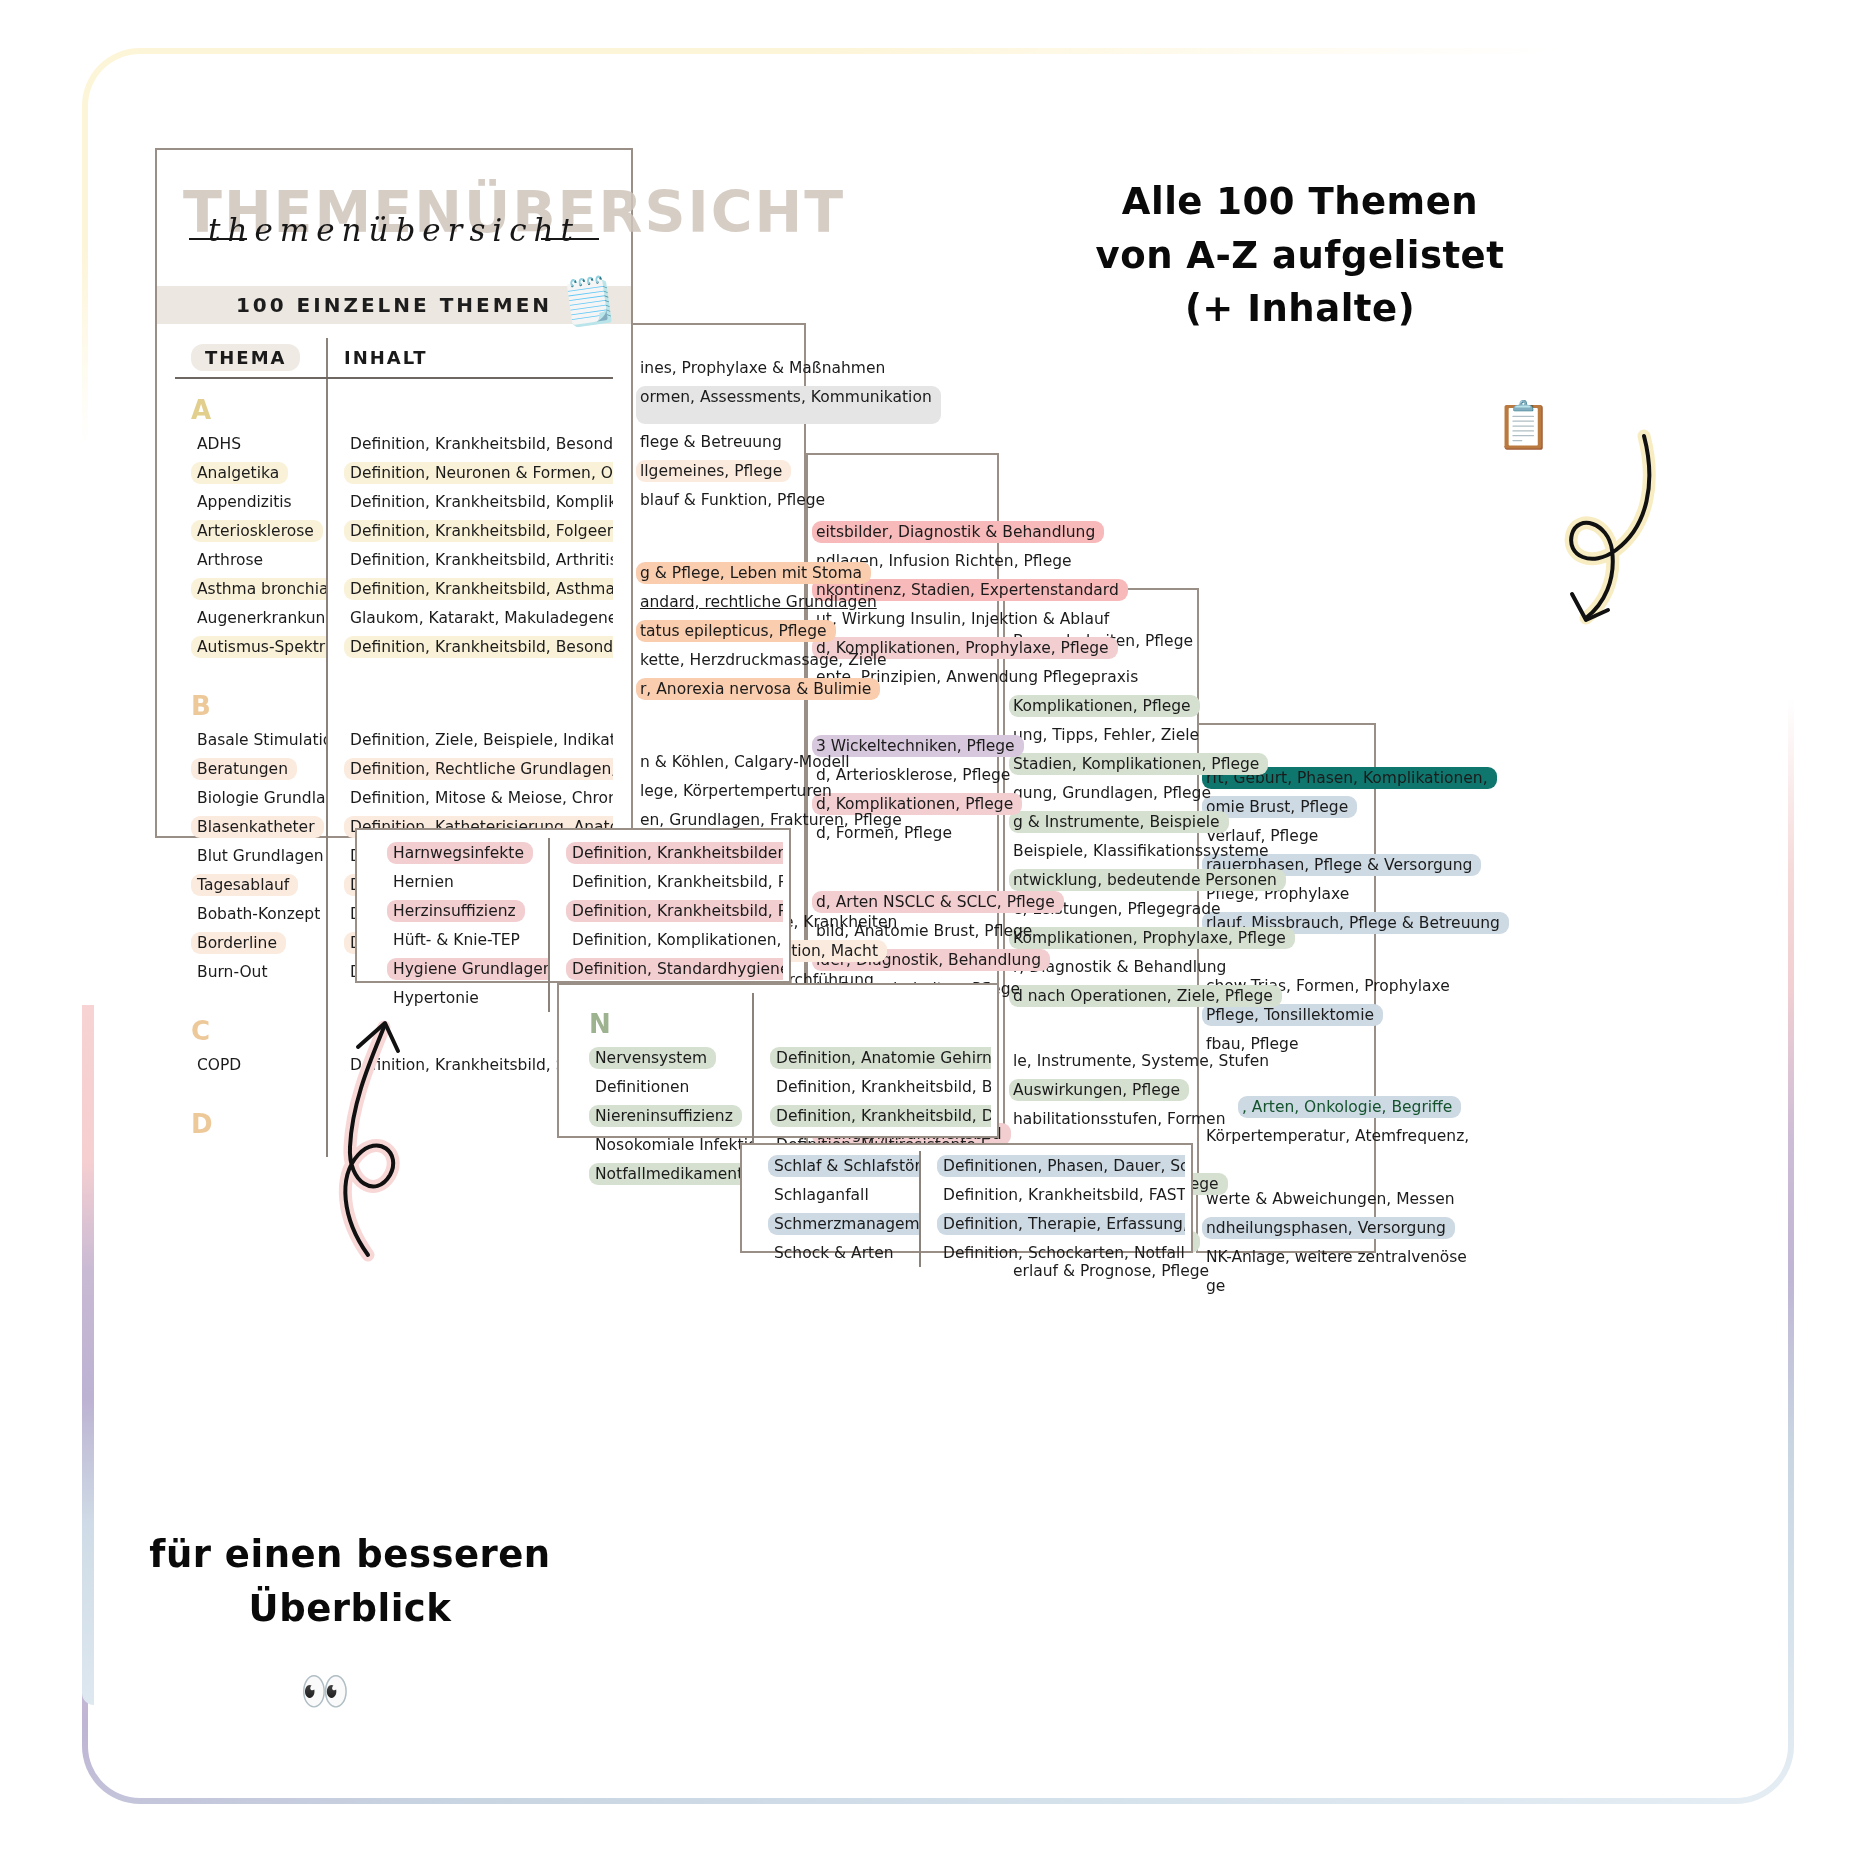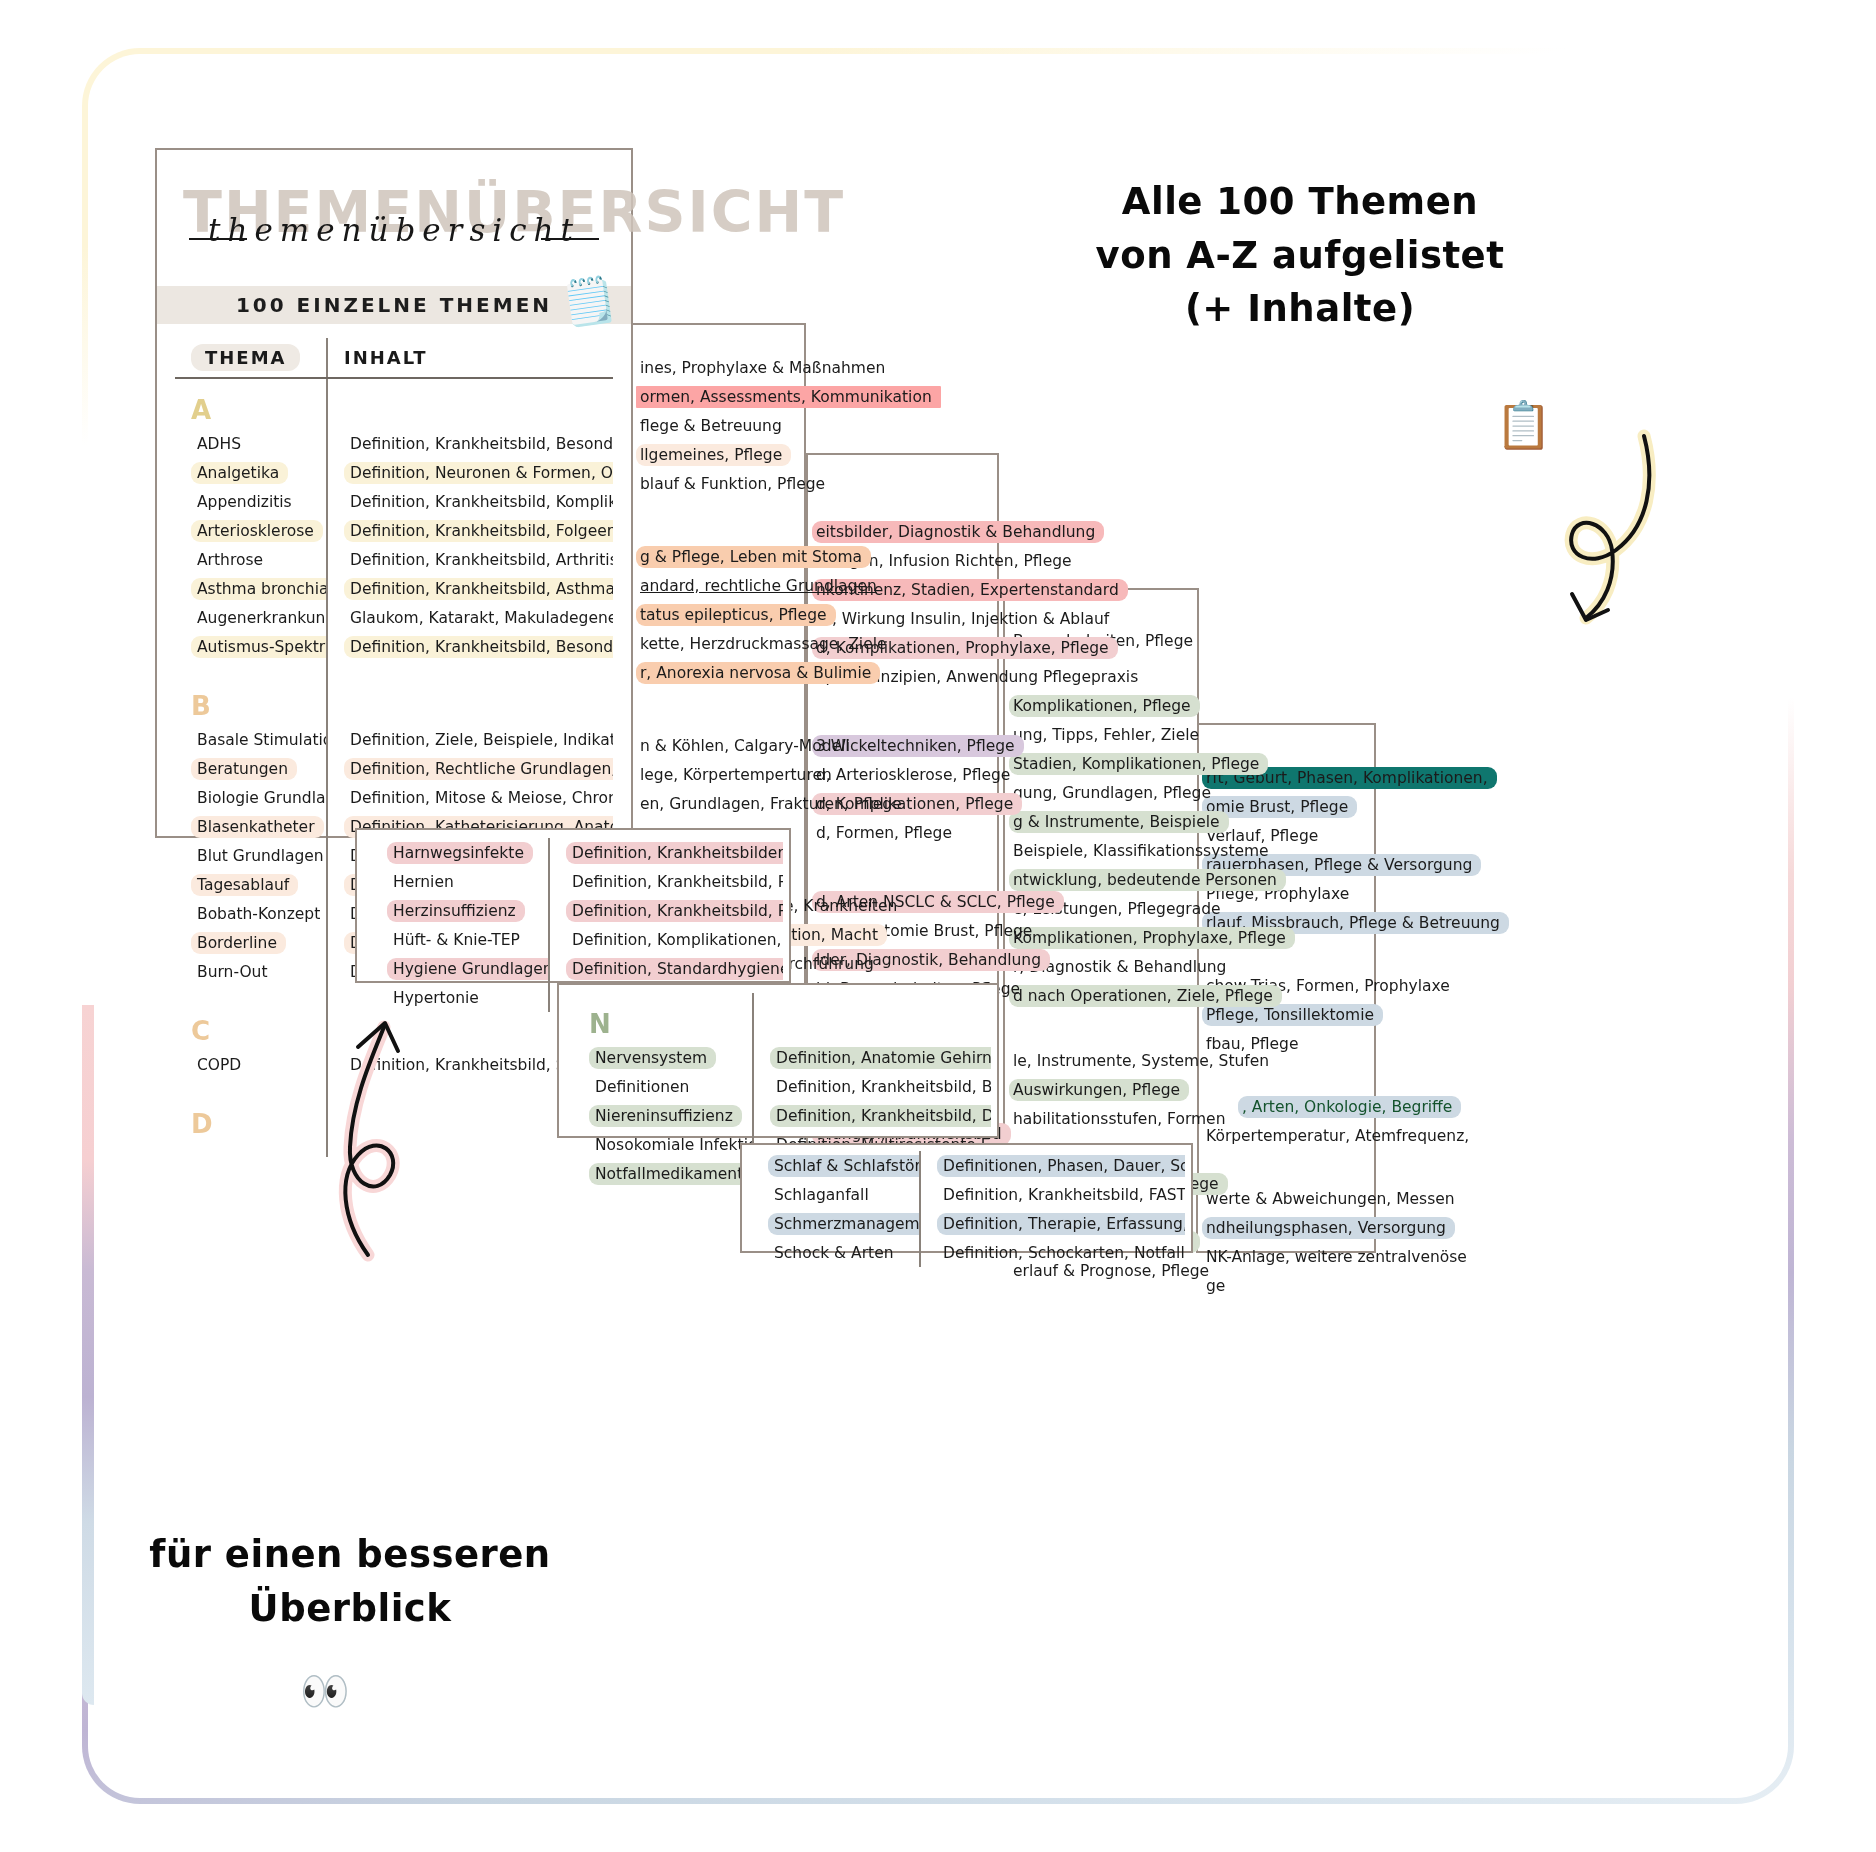--- a/index.html
+++ b/index.html
@@ -265,21 +265,21 @@
         <div style="font-size: 15.5px; white-space: nowrap; padding: 3.5px 0px 3.5px 4px; color: rgb(27, 27, 27); overflow: visible;"><span style="background:transparent;border-radius:9px;padding:2px 9px 2px 4px;display:inline-block;">ld, MS-Schub, Pflege</span></div>
         <div style="font-size: 15.5px; white-space: nowrap; padding: 3.5px 0px 3.5px 4px; color: rgb(27, 27, 27); overflow: visible;"><span style="background:#f2ced0;border-radius:9px;padding:2px 9px 2px 4px;display:inline-block;">örungen, Krankheitsbild</span></div>
       </div>
   </div>
 </div>
 
 <div class="card" style="left:630px; top:323px; width:176px; height:690px;">
   <div class="card-body" style="padding:28px 0 0 0;">
     <div id="c2-rows">
         <div style="font-size: 15.5px; white-space: nowrap; padding: 3.5px 0px 3.5px 4px; color: rgb(27, 27, 27); overflow: visible;"><span style="background:transparent;border-radius:9px;padding:2px 9px 2px 4px;display:inline-block;">ines, Prophylaxe &amp; Maßnahmen</span></div>
-        <div style="font-size: 15.5px; white-space: nowrap; padding: 3.5px 0px 3.5px 4px; color: rgb(27, 27, 27); overflow: visible;"><span style="background:#fca5a5;border-radius:1px;padding:2px 9px 2px 4px;display:inline-block;">ormen, Assessments, Kommunikation</span></div>
+        <div style="font-size: 15.5px; white-space: nowrap; padding: 3.5px 0px 3.5px 4px; color: rgb(27, 27, 27); overflow: visible;"><span style="background:#e5e5e5;border-radius:9px;padding:2px 9px 18px 4px;display:inline-block;">ormen, Assessments, Kommunikation</span></div>
         <div style="font-size: 15.5px; white-space: nowrap; padding: 3.5px 0px 3.5px 4px; color: rgb(27, 27, 27); overflow: visible;"><span style="background:transparent;border-radius:9px;padding:2px 9px 2px 4px;display:inline-block;">flege &amp; Betreuung</span></div>
         <div style="font-size: 15.5px; white-space: nowrap; padding: 3.5px 0px 3.5px 4px; color: rgb(27, 27, 27); overflow: visible;"><span style="background:#fbeade;border-radius:9px;padding:2px 9px 2px 4px;display:inline-block;">llgemeines, Pflege</span></div>
         <div style="font-size: 15.5px; white-space: nowrap; padding: 3.5px 0px 3.5px 4px; color: rgb(27, 27, 27); overflow: visible;"><span style="background:transparent;border-radius:9px;padding:2px 9px 2px 4px;display:inline-block;">blauf &amp; Funktion, Pflege</span></div>
         <div style="height: 44px;"></div>
         <div style="font-size: 15.5px; white-space: nowrap; padding: 3.5px 0px 3.5px 4px; color: rgb(27, 27, 27); overflow: visible;"><span style="background:#f9cdae;border-radius:9px;padding:2px 9px 2px 4px;display:inline-block;">g &amp; Pflege, Leben mit Stoma</span></div>
         <div style="font-size: 15.5px; white-space: nowrap; padding: 3.5px 0px 3.5px 4px; color: rgb(27, 27, 27); overflow: visible;"><span style="background:transparent;border-radius:9px;padding:2px 9px 2px 4px;display:inline-block;text-decoration:underline;">andard, rechtliche Grundlagen</span></div>
         <div style="font-size: 15.5px; white-space: nowrap; padding: 3.5px 0px 3.5px 4px; color: rgb(27, 27, 27); overflow: visible;"><span style="background:#f9cdae;border-radius:9px;padding:2px 9px 2px 4px;display:inline-block;">tatus epilepticus, Pflege</span></div>
         <div style="font-size: 15.5px; white-space: nowrap; padding: 3.5px 0px 3.5px 4px; color: rgb(27, 27, 27); overflow: visible;"><span style="background:transparent;border-radius:9px;padding:2px 9px 2px 4px;display:inline-block;">kette, Herzdruckmassage, Ziele</span></div>
         <div style="font-size: 15.5px; white-space: nowrap; padding: 3.5px 0px 3.5px 4px; color: rgb(27, 27, 27); overflow: visible;"><span style="background:#f9cdae;border-radius:9px;padding:2px 9px 2px 4px;display:inline-block;">r, Anorexia nervosa &amp; Bulimie</span></div>
         <div style="height: 44px;"></div>

